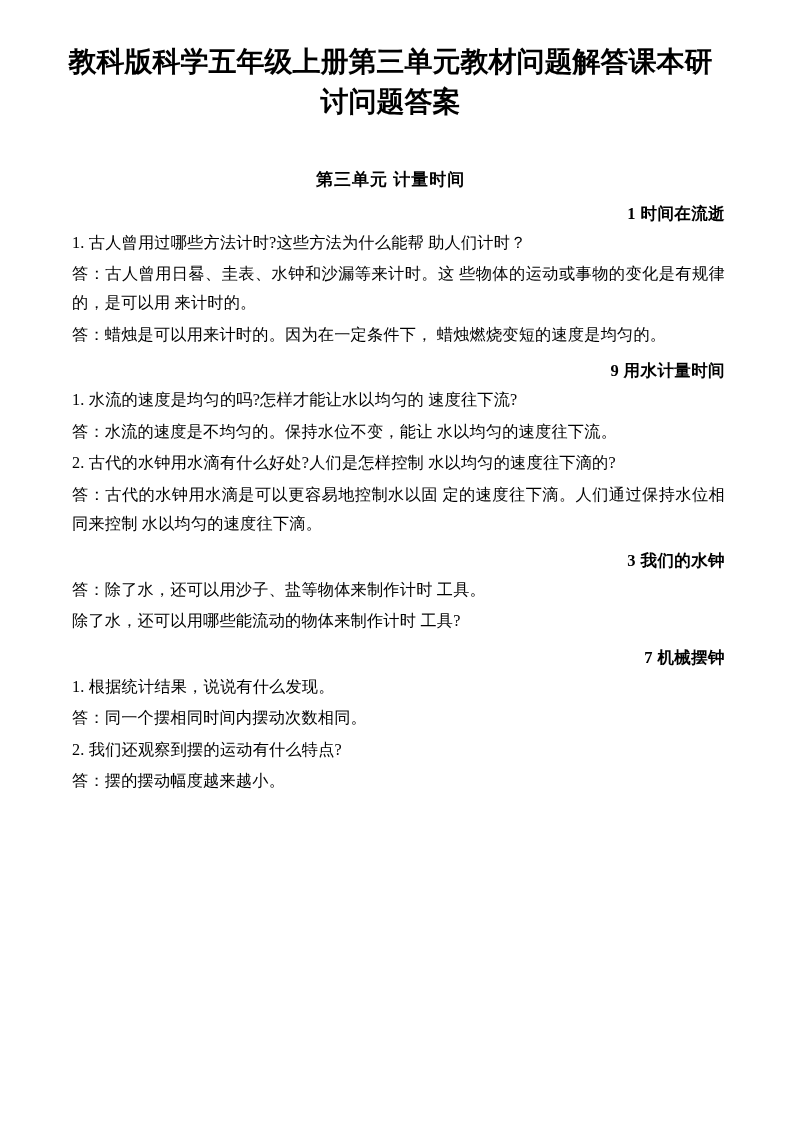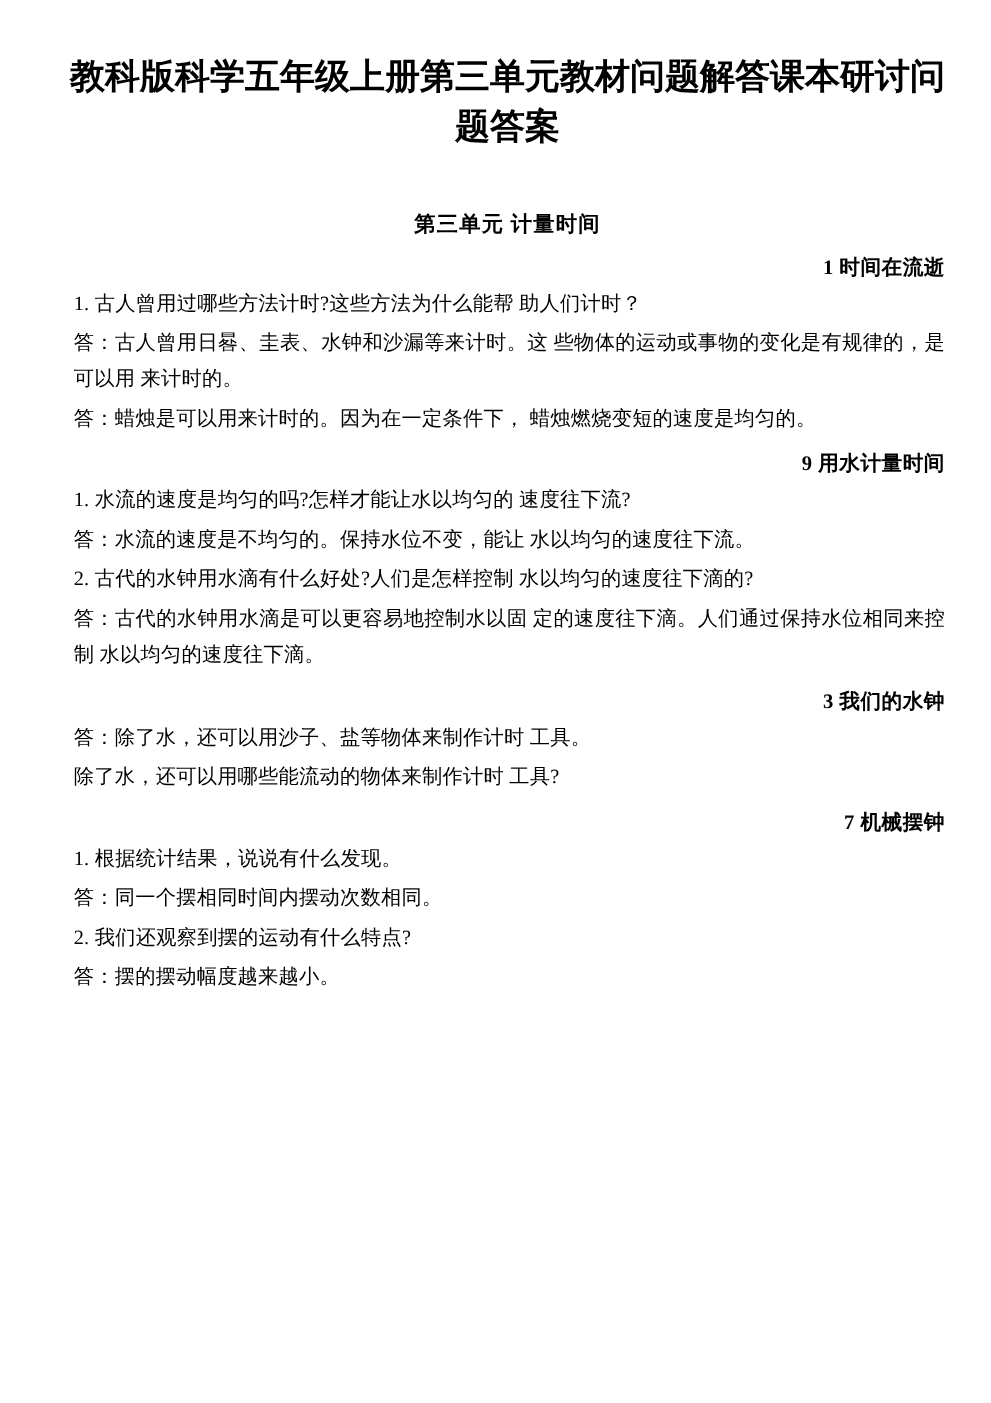--- a/index.html
+++ b/index.html
@@ -12,21 +12,21 @@
     height: 1122px;
     font-family: "Liberation Serif", "DejaVu Serif", serif;
     color: #000000;
     position: relative;
     overflow: hidden;
   }
   .page {
     box-sizing: border-box;
     width: 793px;
     height: 1122px;
-    padding: 34px 37px 0 56px;
+    padding: 34px 68px 0 56px;
     position: relative;
   }
   .doc-title {
     font-size: 28px;
     font-weight: bold;
     text-align: center;
     line-height: 1.42;
     letter-spacing: 0px;
     margin: 8px 0 0 0;
     font-family: "Liberation Serif", "DejaVu Serif", serif;
@@ -42,21 +42,21 @@
   .sec-heading {
     font-size: 16.5px;
     font-weight: bold;
     margin: 10px 0 4px 0;
     letter-spacing: 0.4px;
     text-align: right;
   }
   .para {
     font-size: 16.2px;
     line-height: 1.82;
-    margin: 0 0 2px 3px;
+    margin: 0 0 2px 16px;
     text-align: justify;
     letter-spacing: 0.2px;
   }
   .body-block {
     margin-top: 6px;
   }
 </style>
 </head>
 <body>
 

